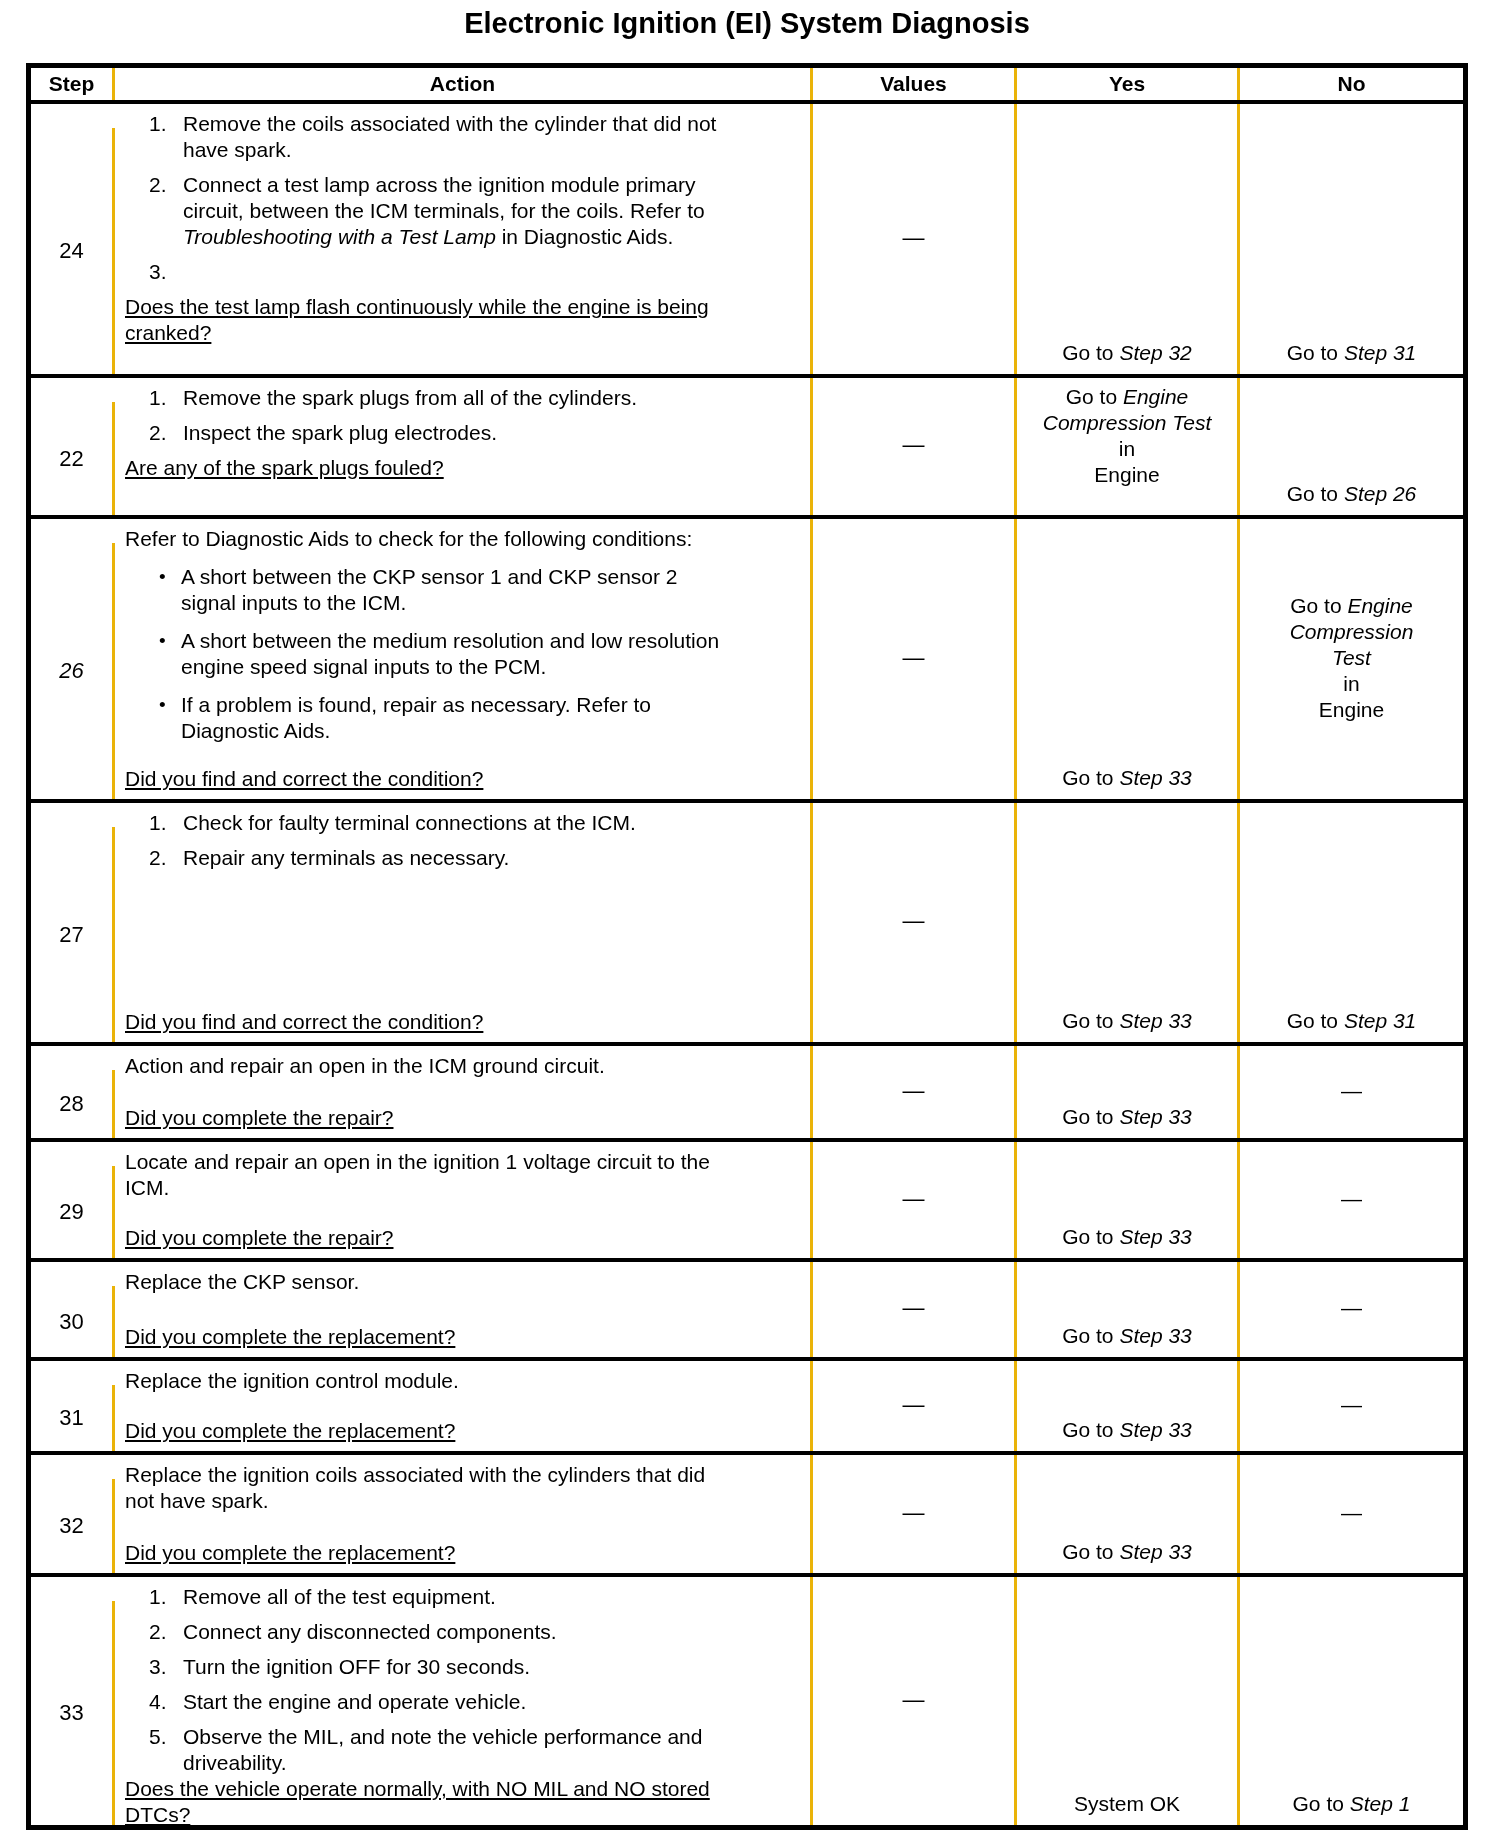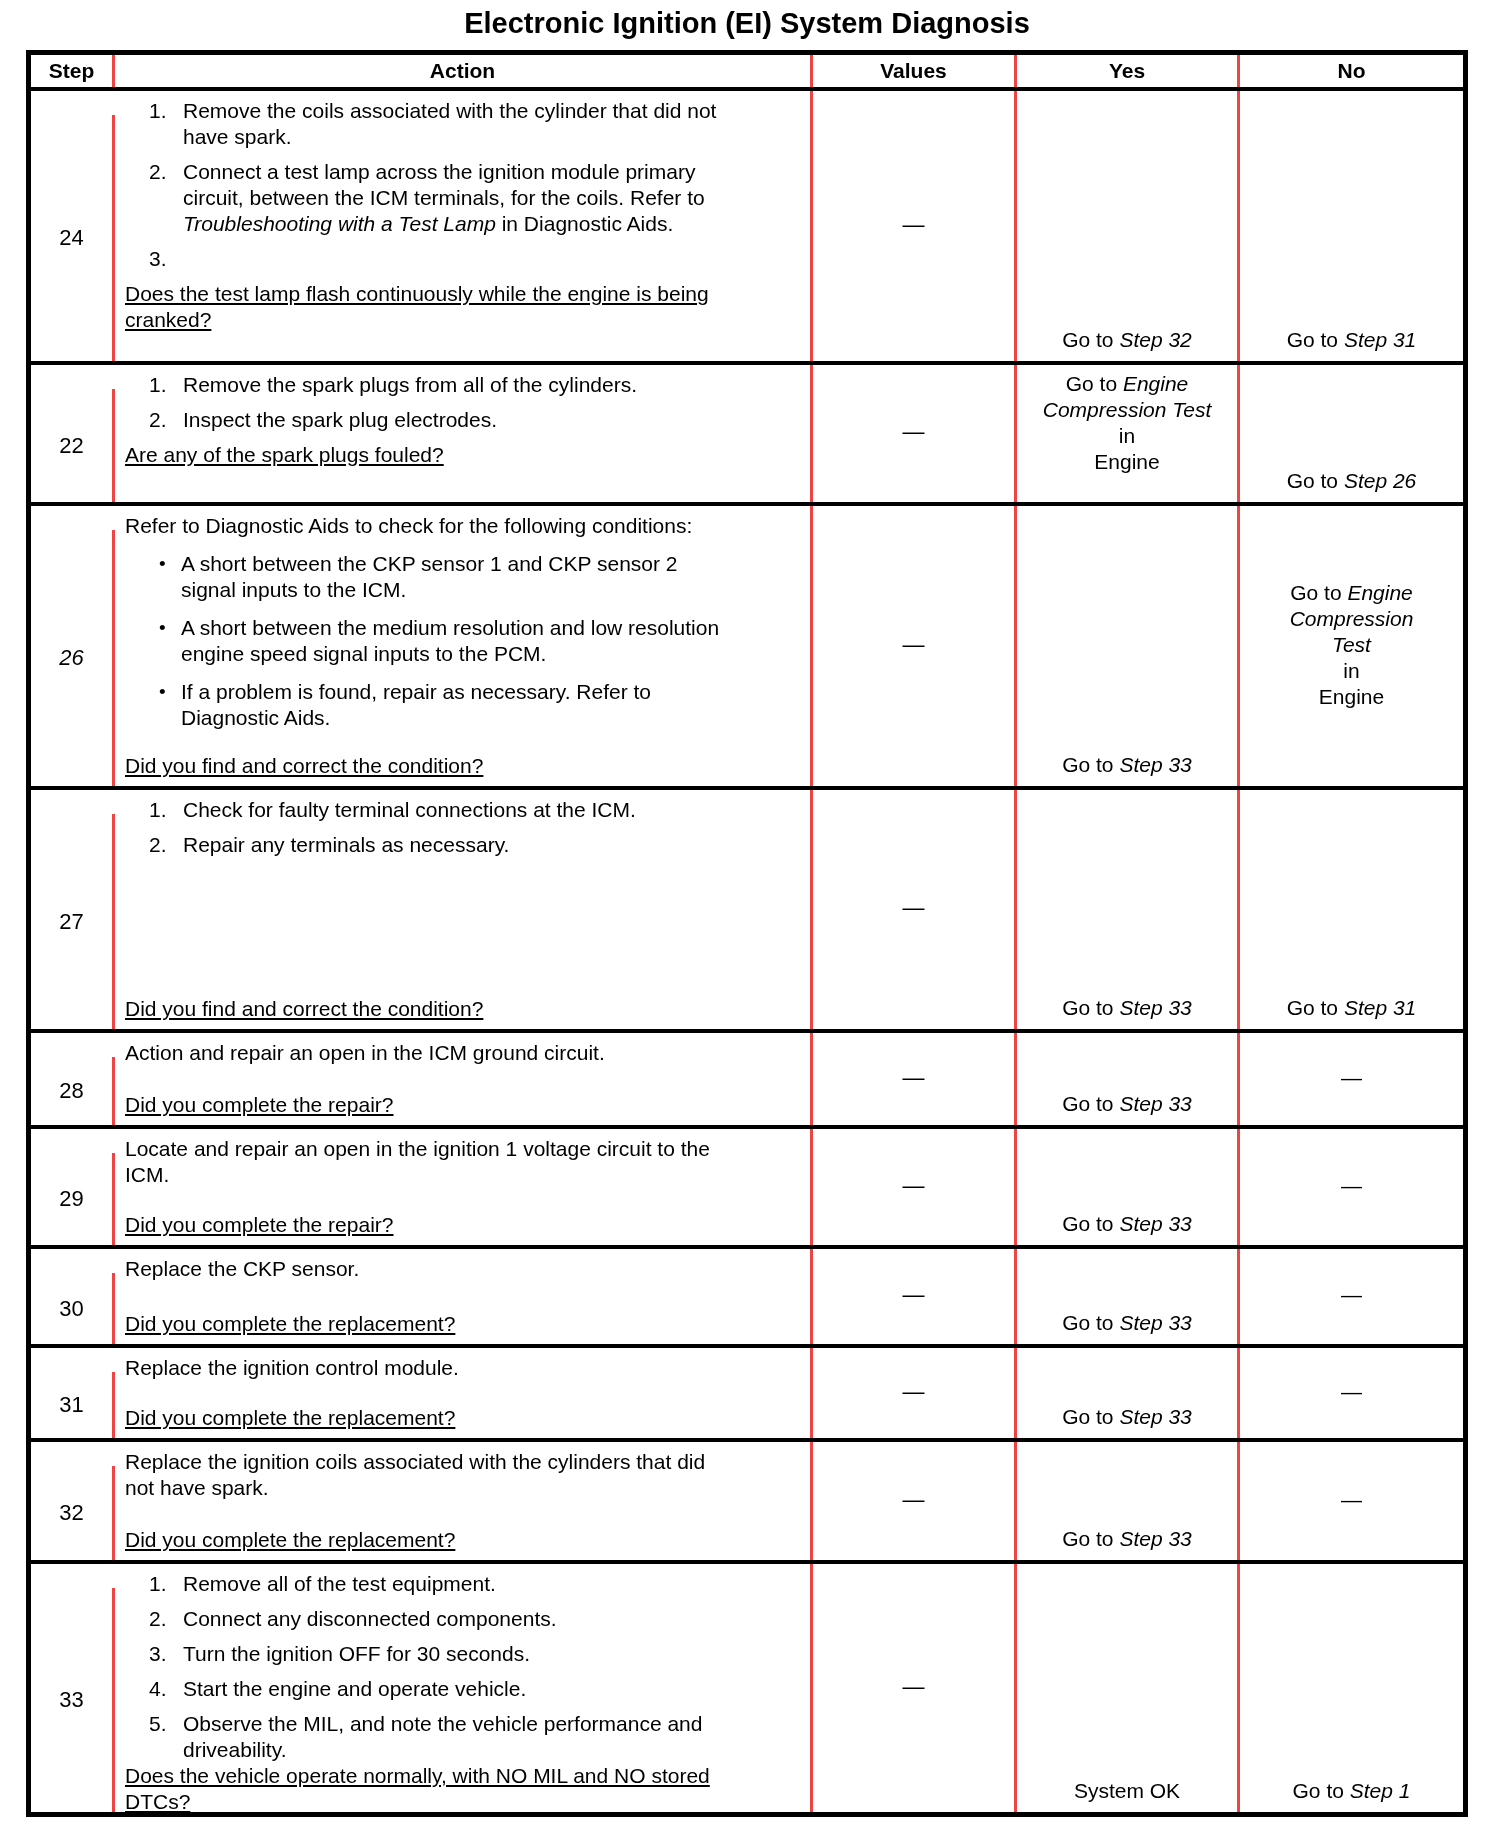--- a/index.html
+++ b/index.html
@@ -1,28 +1,28 @@
 <!DOCTYPE html>
 <html><head>
 <meta charset="utf-8">
 <style>
   html,body{margin:0;padding:0;background:#fff;}
   body{width:1504px;height:1832px;overflow:hidden;position:relative;
        font-family:"Liberation Sans","DejaVu Sans",sans-serif;color:#000;}
-  .page-title{width:1442px;margin:7px 0 10px 26px;text-align:center;
+  .page-title{width:1442px;margin:7px 0 23px 26px;text-align:center;
 
               font-size:29px;font-weight:bold;letter-spacing:0;}
   .table{box-sizing:border-box;width:1442px;margin-left:26px;border:5px solid #000;background:#fff;}
   .row{display:grid;grid-template-columns:84px 698px 204px 223px 223px;
        box-sizing:border-box;border-top:4px solid #000;}
   .row.rh{border-top:none;height:32px;}
   .r24{height:274px;} .r25{height:141px;} .r26{height:284px;} .r27{height:243px;}
   .r28{height:96px;}  .r29{height:120px;} .r30{height:99px;}  .r31{height:94px;}
   .r32{height:122px;} .r33{height:252px;}
-  .cell{box-sizing:border-box;border-right:3px solid #ef4444;overflow:hidden;}
+  .cell{box-sizing:border-box;border-right:3px solid #eab308;overflow:hidden;}
   .cell.last{border-right:none;}
   .hcell{display:flex;align-items:center;justify-content:center;
          font-weight:bold;font-size:21px;}
   .cell-step{display:flex;align-items:center;justify-content:center;
              font-size:22px;line-height:26px;margin-top:24px;}
   .ital{font-style:italic;}
   .cell-action{display:flex;flex-direction:column;justify-content:space-between;
                padding:7px 12px 7px 10px;font-size:21px;line-height:26px;}
   .r24 .cell-action,.r25 .cell-action{justify-content:flex-start;}
   .r24 .question,.r25 .question{margin-top:9px;}

